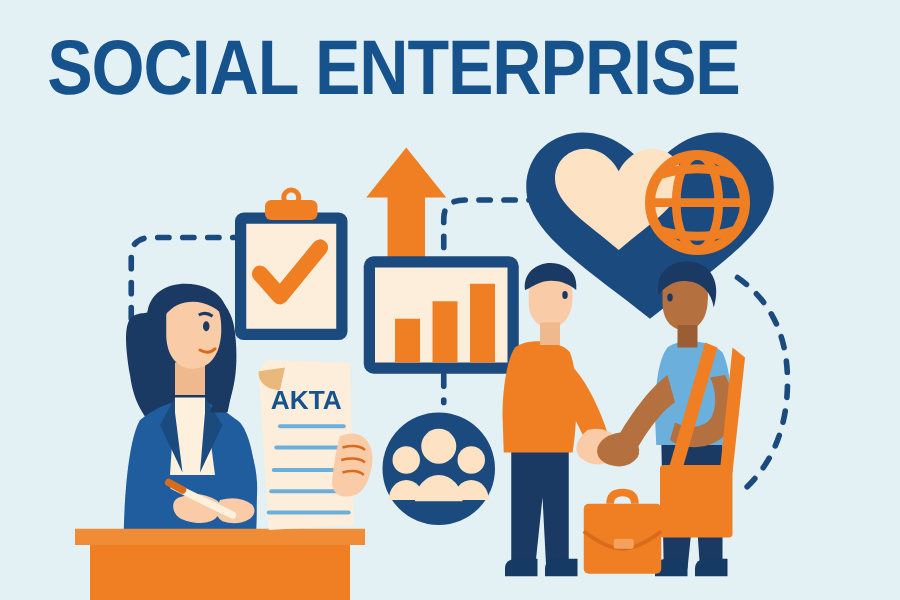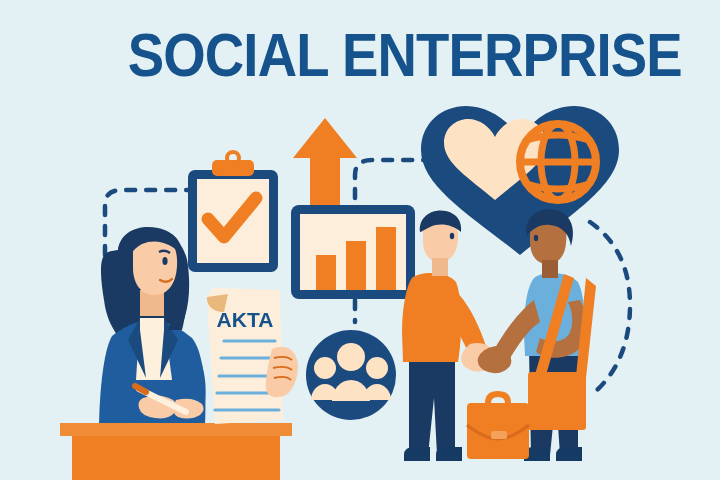--- a/index.html
+++ b/index.html
@@ -5,21 +5,21 @@
   html,body{margin:0;padding:0;}
   body{
     width:720px;height:480px;overflow:hidden;
     font-family:"Liberation Sans", sans-serif;
     background:#e3f1f4;
   }
   #stage{position:relative;width:720px;height:480px;background:#e3f1f4;overflow:hidden;}
   #art{position:absolute;left:0;top:0;width:720px;height:480px;}
   .title-layer{
     position:absolute;left:0;top:24px;width:720px;
-    text-align:right;
+    text-align:left;
     pointer-events:none;
   }
   .title-text{
     display:inline-block;
     font-family:"Liberation Sans", sans-serif;
     font-weight:700;
     font-size:62px;
     line-height:62px;
     letter-spacing:-1px;
     color:#16528c;

